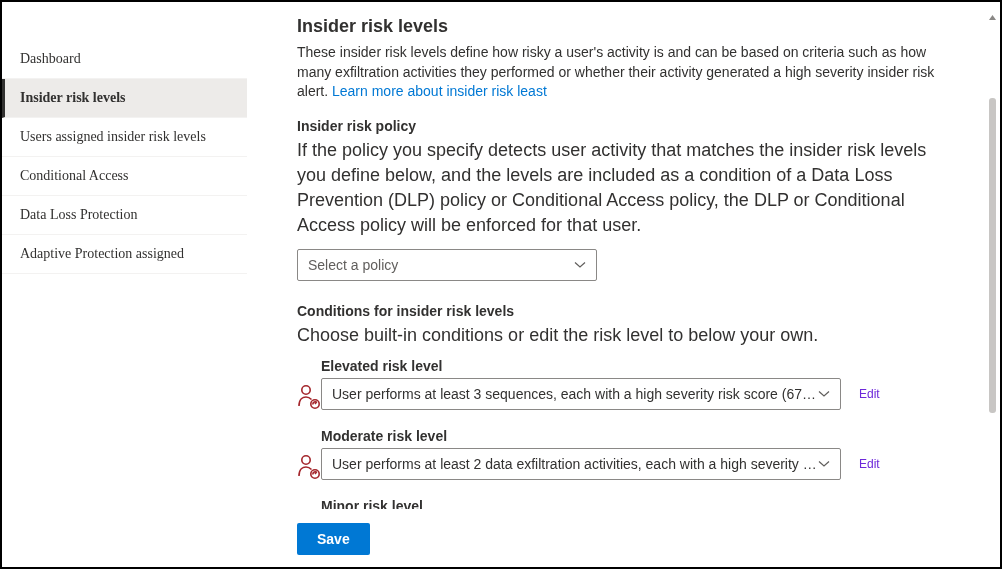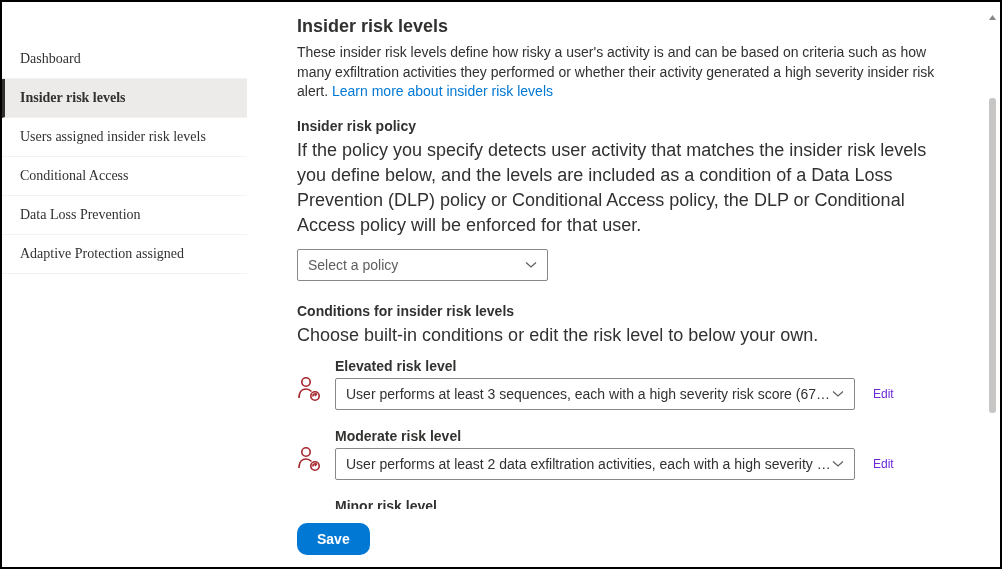--- a/index.html
+++ b/index.html
@@ -25,67 +25,67 @@
   .section-title { font-size: 14px; font-weight: 600; margin-bottom: 4px; }
   .section-desc { font-size: 18px; line-height: 1.4; margin-bottom: 10px; }
 
   
   .dropdown {
     display: flex; align-items: center; justify-content: space-between;
     height: 32px; border: 1px solid #8a8886; border-radius: 2px;
     padding: 0 10px; font-size: 14px; color: #605e5c; background: #fff;
     cursor: pointer;
   }
-  .dropdown.wide { width: 251px; margin-bottom: 22px; }
+  .dropdown.wide { width: 300px; margin-bottom: 22px; }
   .chev { width: 12px; height: 12px; flex-shrink: 0; }
   .chev svg { display: block; }
 
   
-  .risk-row { display: flex; align-items: center; gap: 14px; margin-bottom: 18px; }
+  .risk-row { display: flex; align-items: flex-end; margin-bottom: 18px; }
   .risk-icon { width: 24px; height: 26px; flex-shrink: 0; margin-top: 10px; }
   .risk-body { flex: 1; }
   .risk-label { font-size: 14px; font-weight: 600; margin-bottom: 4px; }
   .risk-select { display: flex; align-items: center; gap: 18px; }
   .risk-select .dropdown { width: 520px; color: #323130; }
   .risk-select .dropdown span.text { white-space: nowrap; overflow: hidden; text-overflow: ellipsis; }
   .edit-link { color: #6d28d9; font-size: 12px; cursor: pointer; }
 
   
   .footer {
     position: absolute; left: 50px; right: 20px; bottom: 12px;
     display: flex; gap: 10px; background: #fff; padding-top: 10px;
   }
-  .btn { height: 32px; padding: 0 20px; border: none; border-radius: 10px; font-size: 14px; cursor: pointer; }
+  .btn { height: 32px; padding: 0 20px; border: none; border-radius: 2px; font-size: 14px; cursor: pointer; }
   .btn.primary { background: #0078d4; color: #fff; font-weight: 600; }
   .btn.secondary { background: #edebe9; color: #323130; }
 
   
   .scroll-track { position: absolute; right: 4px; top: 6px; bottom: 6px; width: 7px; }
   .scroll-up { position: absolute; top: 0; width: 7px; height: 7px; }
   .scroll-thumb { position: absolute; top: 90px; width: 7px; height: 315px; background: #c8c6c4; border-radius: 3px; }
 </style>
 </head>
 <body>
 
 <div class="layout">
 
   <nav class="sidebar">
     <div class="nav-item">Dashboard</div>
     <div class="nav-item selected">Insider risk levels</div>
     <div class="nav-item">Users assigned insider risk levels</div>
     <div class="nav-item">Conditional Access</div>
-    <div class="nav-item">Data Loss Prevention</div>
+    <div class="nav-item">Data Loss Protection</div>
     <div class="nav-item">Adaptive Protection assigned</div>
   </nav>
 
   <main class="main">
     <div class="content-scroll">
       <h1 class="page-title">Insider risk levels</h1>
       <p class="page-desc">
-        <span>These insider risk levels define how risky a user's activity is and can be based on criteria such as how many exfiltration activities they performed or whether their activity generated a high severity insider risk alert. </span><a href="#">Learn more about insider risk levels</a>
+        <span>These insider risk levels define how risky a user's activity is and can be based on criteria such as how many exfiltration activities they performed or whether their activity generated a high severity insider risk alert. </span><a href="#">Learn more about insider risk least</a>
       </p>
 
       <div class="section-title">Insider risk policy</div>
       <p class="section-desc">If the policy you specify detects user activity that matches the insider risk levels you define below, and the levels are included as a condition of a Data Loss Prevention (DLP) policy or Conditional Access policy, the DLP or Conditional Access policy will be enforced for that user.</p>
       <div class="dropdown wide">
         <span class="text">Select a policy</span>
         <span class="chev">
           <svg viewBox="0 0 12 12" width="12" height="12">
               <path d="M1 3.5 L6 8 L11 3.5" stroke="#605e5c" stroke-width="1.2" fill="none"></path>
             </svg>

